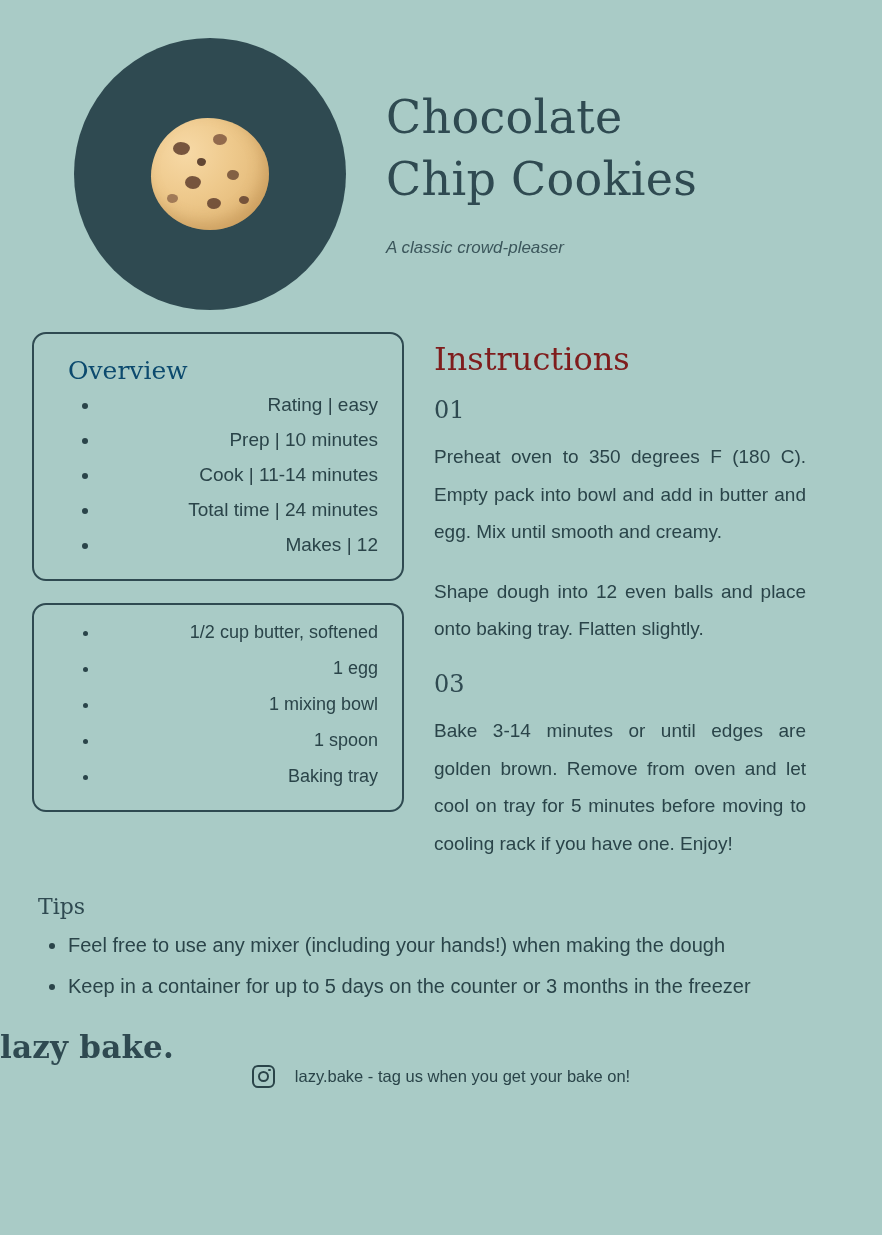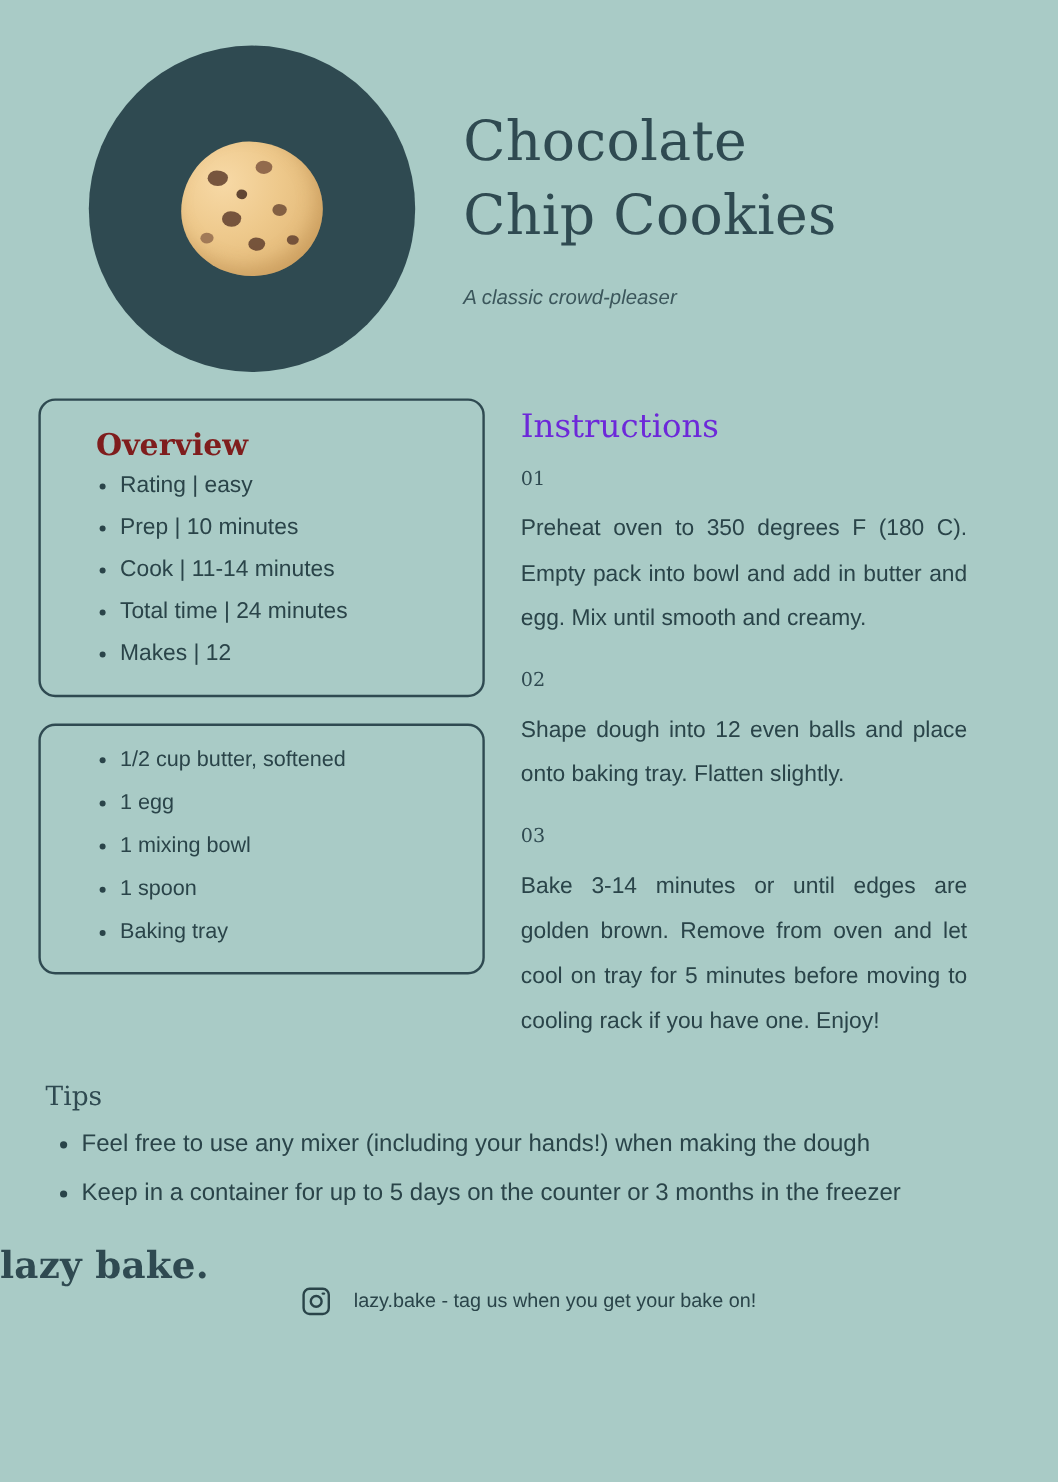--- a/index.html
+++ b/index.html
@@ -95,50 +95,51 @@
     border: 2px solid #2f4a51;
     border-radius: 14px;
     padding: 18px 24px 22px 24px;
     box-sizing: border-box;
   }
   .card + .card { margin-top: 22px; }
 
   .card-title {
     font-family: "DejaVu Serif", serif;
     font-size: 25px;
-    font-weight: 700;
-    color: #7f1d1d;
-    margin: 4px 0 10px 22px;
+    font-weight: 400;
+    color: #0c4a6e;
+    margin: 4px 0 10px 10px;
   }
   .card ul {
     margin: 0;
     padding-left: 42px;
+    text-align: right;
   }
   .card li {
     font-size: 19px;
     line-height: 1.1;
     margin-bottom: 14px;
     color: #2a4449;
   }
   .card li:last-child { margin-bottom: 2px; }
 
   .needs-title { font-size: 26px; margin-bottom: 16px; }
   .needs li { font-size: 18px; margin-bottom: 16px; }
 
   
   .instructions-title {
     font-family: "DejaVu Serif", serif;
-    font-size: 27px;
+    font-size: 32px;
     font-weight: 400;
-    color: #6d28d9;
+    color: #7f1d1d;
     margin: 0 0 18px 0;
   }
   .step-num {
     font-family: "DejaVu Serif", serif;
-    font-size: 16px;
+    font-size: 24px;
     color: #2f4a51;
     margin-bottom: 14px;
   }
   .step-text {
     font-size: 19px;
     line-height: 1.98;
     color: #2a4449;
     text-align: justify;
     margin-bottom: 22px;
     max-width: 372px;
@@ -269,21 +270,20 @@
 
     <div class="right-col">
       <h2 class="instructions-title">Instructions</h2>
 
       <div class="step">
         <div class="step-num">01</div>
         <div class="step-text">Preheat oven to 350 degrees F (180 C). Empty pack into bowl and add in butter and egg. Mix until smooth and creamy.</div>
       </div>
 
       <div class="step">
-        <div class="step-num">02</div>
         <div class="step-text">Shape dough into 12 even balls and place onto baking tray. Flatten slightly.</div>
       </div>
 
       <div class="step">
         <div class="step-num">03</div>
         <div class="step-text">Bake 3-14 minutes or until edges are golden brown. Remove from oven and let cool on tray for 5 minutes before moving to cooling rack if you have one. Enjoy!</div>
       </div>
     </div>
 
   </div>

